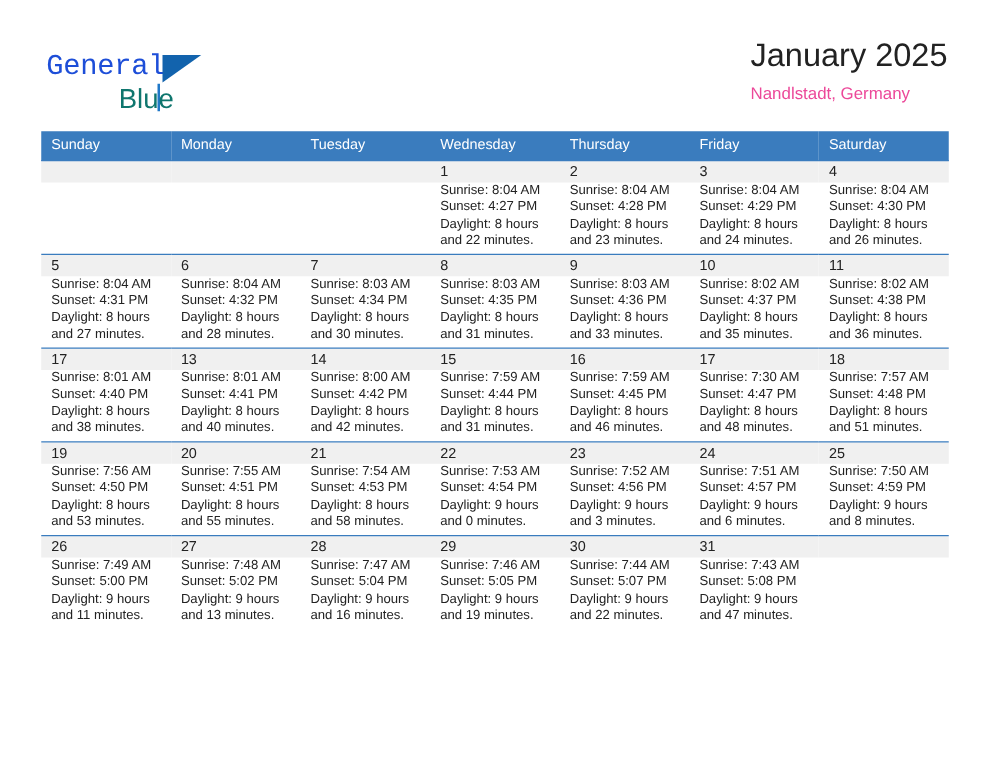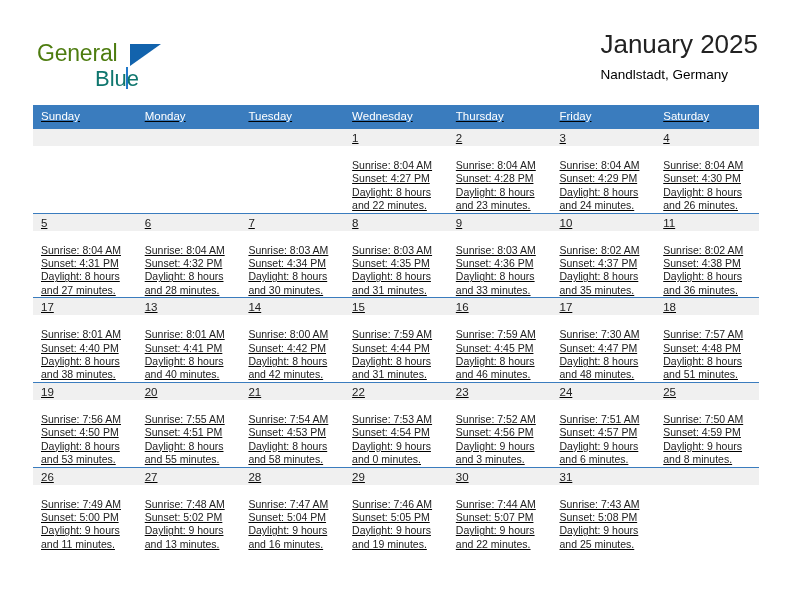--- a/index.html
+++ b/index.html
@@ -35,22 +35,22 @@
     top: 6px;
     width: 230px;
     height: 60px;
   }
   .logo-general {
     position: absolute;
     left: 3px;
     top: 6px;
     font-size: 23px;
     letter-spacing: -0.2px;
-    color: #4d7c0f;
-    font-family: Liberation Sans, sans-serif;
+    color: #1d4ed8;
+    font-family: Liberation Mono, monospace;
   }
   .logo-triangle {
     position: absolute;
     left: 96px;
     top: 10px;
     width: 0;
     height: 0;
     border-left: 31px solid #1263ad;
     border-bottom: 22px solid transparent;
   }
@@ -78,35 +78,34 @@
     text-align: left;
   }
   .cal-title {
     font-size: 26px;
     color: #222222;
     line-height: 32px;
     white-space: nowrap;
   }
   .cal-subtitle {
     font-size: 13.5px;
-    color: #000000;
+    color: #ec4899;
     line-height: 20px;
     margin-top: 5px;
     white-space: nowrap;
   }
 
   
   .calendar {
     position: absolute;
     left: 33px;
     top: 105px;
     width: 726px;
     border-collapse: collapse;
     table-layout: fixed;
-    text-decoration: underline;
   }
   .calendar th {
     background: #3a7cbe;
     color: #ffffff;
     font-size: 11.5px;
     font-weight: normal;
     text-align: left;
     padding: 5px 0 6px 8px;
     height: 12px;
     border: none;
@@ -125,21 +124,21 @@
   .daynum-band {
     background: #f0f0f0;
     height: 17px;
     padding: 2px 0 1px 8px;
     box-sizing: border-box;
     font-size: 11.5px;
     color: #222222;
     line-height: 15px;
   }
   .cell-body {
-    padding: 13px 4px 0 8px;
+    padding: 0 4px 0 8px;
   }
   .cell-body div {
     font-size: 10.5px;
     line-height: 13.4px;
     color: #222222;
     white-space: nowrap;
   }
   .empty .daynum-band {
     background: #f0f0f0;
   }
@@ -465,21 +464,21 @@
               <div>Daylight: 9 hours</div>
               <div>and 22 minutes.</div>
             </div>
           </td>
           <td class="day-cell">
             <div class="daynum-band">31</div>
             <div class="cell-body">
               <div>Sunrise: 7:43 AM</div>
               <div>Sunset: 5:08 PM</div>
               <div>Daylight: 9 hours</div>
-              <div>and 25 minutes.</div>
+              <div>and 47 minutes.</div>
             </div>
           </td>
           <td class="day-cell empty">
             <div class="daynum-band"></div>
           </td>
         </tr>
       </tbody>
   </table>
 
 </div>

